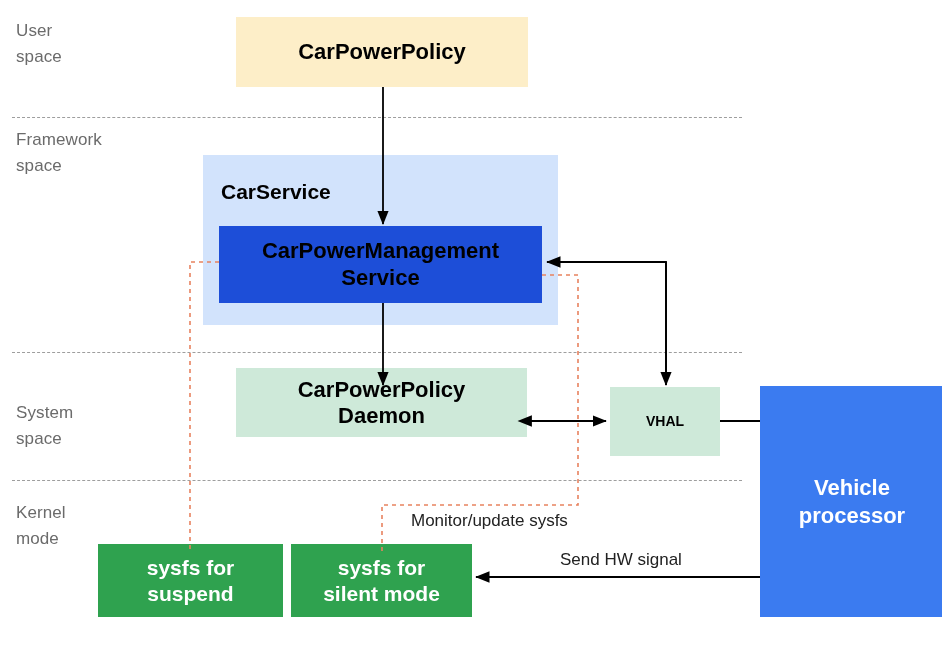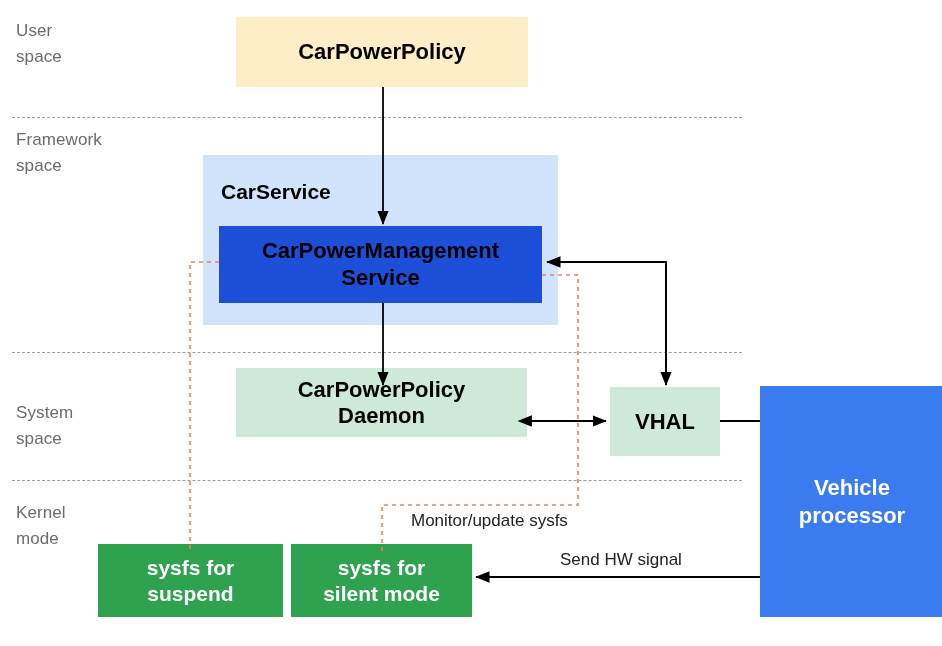--- a/index.html
+++ b/index.html
@@ -78,21 +78,21 @@
   .box-daemon {
     left: 236px; top: 368px; width: 291px; height: 69px;
     background: #cee9d9;
     color: #000000;
     font-size: 22px;
   }
   .box-vhal {
     left: 610px; top: 387px; width: 110px; height: 69px;
     background: #cee9d9;
     color: #000000;
-    font-size: 22px;
+    font-size: 14px;
   }
   .box-vehicle {
     left: 760px; top: 386px; width: 184px; height: 231px;
     background: #3b7bf0;
     color: #ffffff;
     font-size: 22px;
     line-height: 1.25;
   }
   .box-sysfs-suspend {
     left: 98px; top: 544px; width: 185px; height: 73px;

